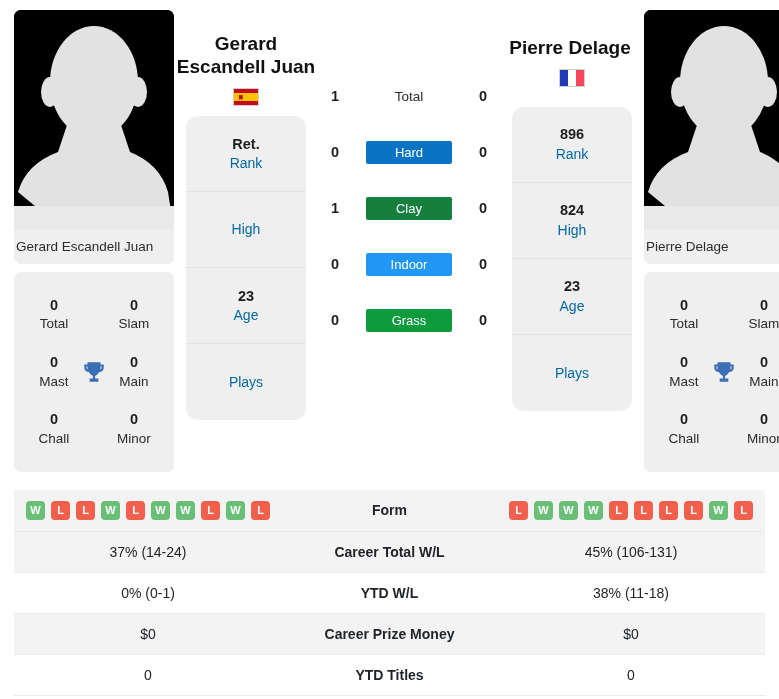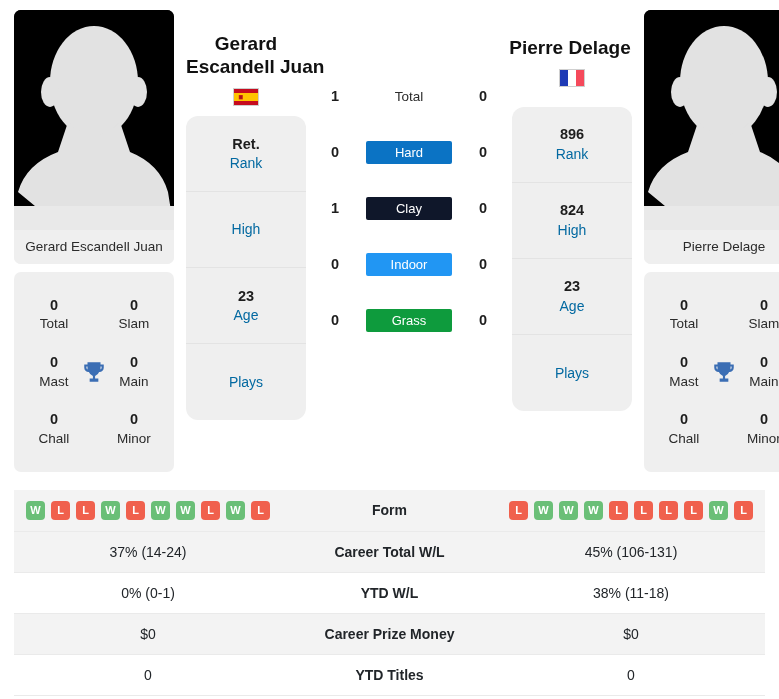--- a/index.html
+++ b/index.html
@@ -31,21 +31,20 @@
   }
   .player-photo {
     height: 220px;
     background: #000000;
     position: relative;
     overflow: hidden;
   }
   .silhouette { display: block; width: 100%; height: 100%; }
   .player-photo-name {
     background: #efefef;
-    text-align: center;
     font-size: 13.5px;
     color: #2b2b2b;
     padding: 9px 2px 10px 2px;
     white-space: nowrap;
   }
   .titles-card {
     margin-top: 8px;
     background: #efefef;
     border-radius: 7px;
     padding: 14px 0 14px 0;
@@ -77,20 +76,21 @@
     display: flex; align-items: center; justify-content: center;
   }
 
   
   .mid-col {
     width: 120px;
     flex: 0 0 120px;
     margin: 0 12px;
     display: flex;
     flex-direction: column;
+    align-items: center;
   }
   .mid-col.right-side { align-items: center; }
   .pname {
     text-align: center;
     font-size: 19px;
     font-weight: bold;
     line-height: 1.22;
     color: #111;
     padding-top: 22px;
     white-space: nowrap;
@@ -296,21 +296,21 @@
         <span class="spill plain">Total</span>
         <span class="sscore">0</span>
       </div>
       <div class="srow">
         <span class="sscore">0</span>
         <span class="spill" id="pill-hard" style="background: rgb(11, 115, 196);">Hard</span>
         <span class="sscore">0</span>
       </div>
       <div class="srow">
         <span class="sscore">1</span>
-        <span class="spill" id="pill-clay" style="background: #0f172a;">Clay</span>
+        <span class="spill" id="pill-clay" style="background: #15803d;">Clay</span>
         <span class="sscore">0</span>
       </div>
       <div class="srow">
         <span class="sscore">0</span>
         <span class="spill" id="pill-indoor" style="background: rgb(33, 150, 243);">Indoor</span>
         <span class="sscore">0</span>
       </div>
       <div class="srow">
         <span class="sscore">0</span>
         <span class="spill" id="pill-grass" style="background: rgb(14, 155, 61);">Grass</span>

